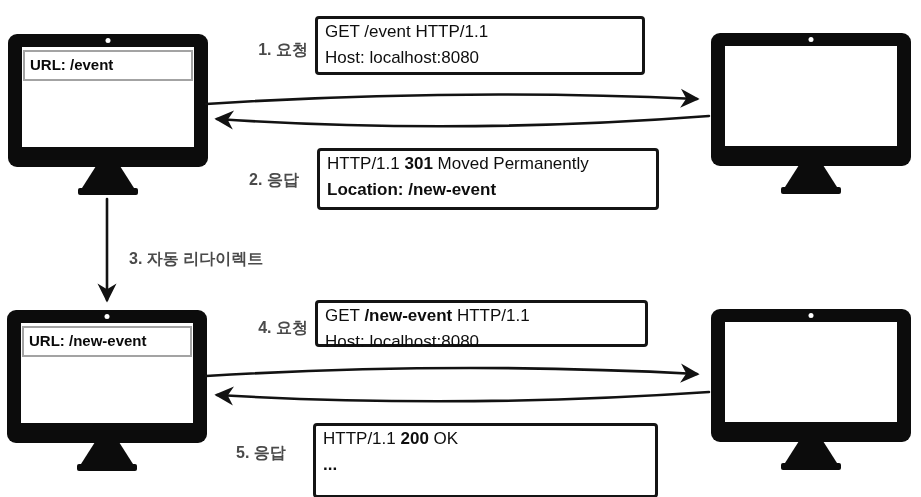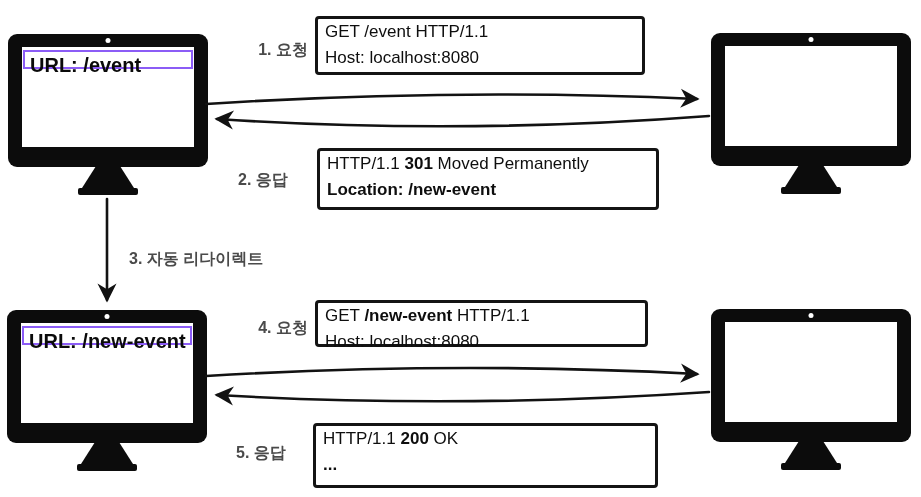--- a/index.html
+++ b/index.html
@@ -15,22 +15,22 @@
   
   .monitor { position:absolute; width:200px; height:162px; z-index:1; }
   .bezel   { position:absolute; left:0; top:0; width:200px; height:133px; background:#0c0c0c; border-radius:9px; }
   .camera  { position:absolute; left:50%; top:4px; transform:translateX(-50%); width:5px; height:5px; border-radius:50%; background:#fff; }
   .screen  { position:absolute; left:14px; top:13px; right:14px; bottom:20px; background:#fff; }
   .stand   { position:absolute; left:74px; top:132px; width:52px; height:22px; background:#0c0c0c;
              clip-path:polygon(27% 0,73% 0,100% 100%,0 100%); }
   .mbase   { position:absolute; left:70px; top:154px; width:60px; height:7px; background:#0c0c0c; border-radius:2px; }
 
   
-  .url-bar { position:absolute; left:1px; top:3px; right:1px; height:19px; background:#fff;
-             border:2px solid #8b5cf6; font-weight:bold; font-size:20px; line-height:26px;
+  .url-bar { position:absolute; left:1px; top:3px; right:1px; height:31px; background:#fff;
+             border:2px solid #a3a3a3; font-weight:bold; font-size:15px; line-height:26px;
              padding-left:5px; white-space:nowrap; color:#0a0a0a; }
 
   
   .msg-box { position:absolute; background:#fff; border:3px solid #141414; border-radius:4px;
              padding:0 7px; z-index:3; }
   .msg-line { font-size:17px; line-height:26px; white-space:nowrap; color:#0e0e0e; }
   .msg-line b { font-weight:bold; }
 
   
   .step-label { position:absolute; font-size:16px; font-weight:bold; color:#4a4a4a;
@@ -92,38 +92,38 @@
   <div class="monitor" style="left:711px;top:309px">
     <div class="bezel">
       <div class="camera"></div>
       <div class="screen"></div>
     </div>
     <div class="stand"></div>
     <div class="mbase"></div>
   </div>
 
   <div class="step-label" style="left:238px;top:40px;width:70px;text-align:right">1. 요청</div>
-  <div class="step-label" style="left:238px;top:170px;width:72px;text-align:left">2. 응답</div>
+  <div class="step-label" style="left:238px;top:170px;width:72px;text-align:center">2. 응답</div>
   <div class="step-label" style="left:129px;top:249px">3. 자동 리다이렉트</div>
   <div class="step-label" style="left:238px;top:318px;width:70px;text-align:right">4. 요청</div>
   <div class="step-label" style="left:236px;top:443px;width:70px;text-align:left">5. 응답</div>
 
   <div class="msg-box" style="left:315px;top:16px;width:330px;height:59px">
     <div class="msg-line"><span>GET /event HTTP/1.1</span><b></b><span></span></div>
     <div class="msg-line"><span>Host: localhost:8080</span><b></b><span></span></div>
   </div>
 
   <div class="msg-box" style="left:317px;top:148px;width:342px;height:62px">
     <div class="msg-line"><span>HTTP/1.1 </span><b>301</b><span> Moved Permanently</span></div>
     <div class="msg-line"><span></span><b>Location: /new-event</b><span></span></div>
   </div>
 
   <div class="msg-box" style="left:315px;top:300px;width:333px;height:47px">
     <div class="msg-line"><span>GET </span><b>/new-event</b><span> HTTP/1.1</span></div>
     <div class="msg-line"><span>Host: localhost:8080</span><b></b><span></span></div>
   </div>
 
-  <div class="msg-box" style="left:313px;top:423px;width:345px;height:65px">
+  <div class="msg-box" style="left:313px;top:423px;width:345px;height:75px">
     <div class="msg-line"><span>HTTP/1.1 </span><b>200</b><span> OK</span></div>
     <div class="msg-line"><span></span><b>...</b><span></span></div>
   </div>
 
 </div>
 
 </body></html>

